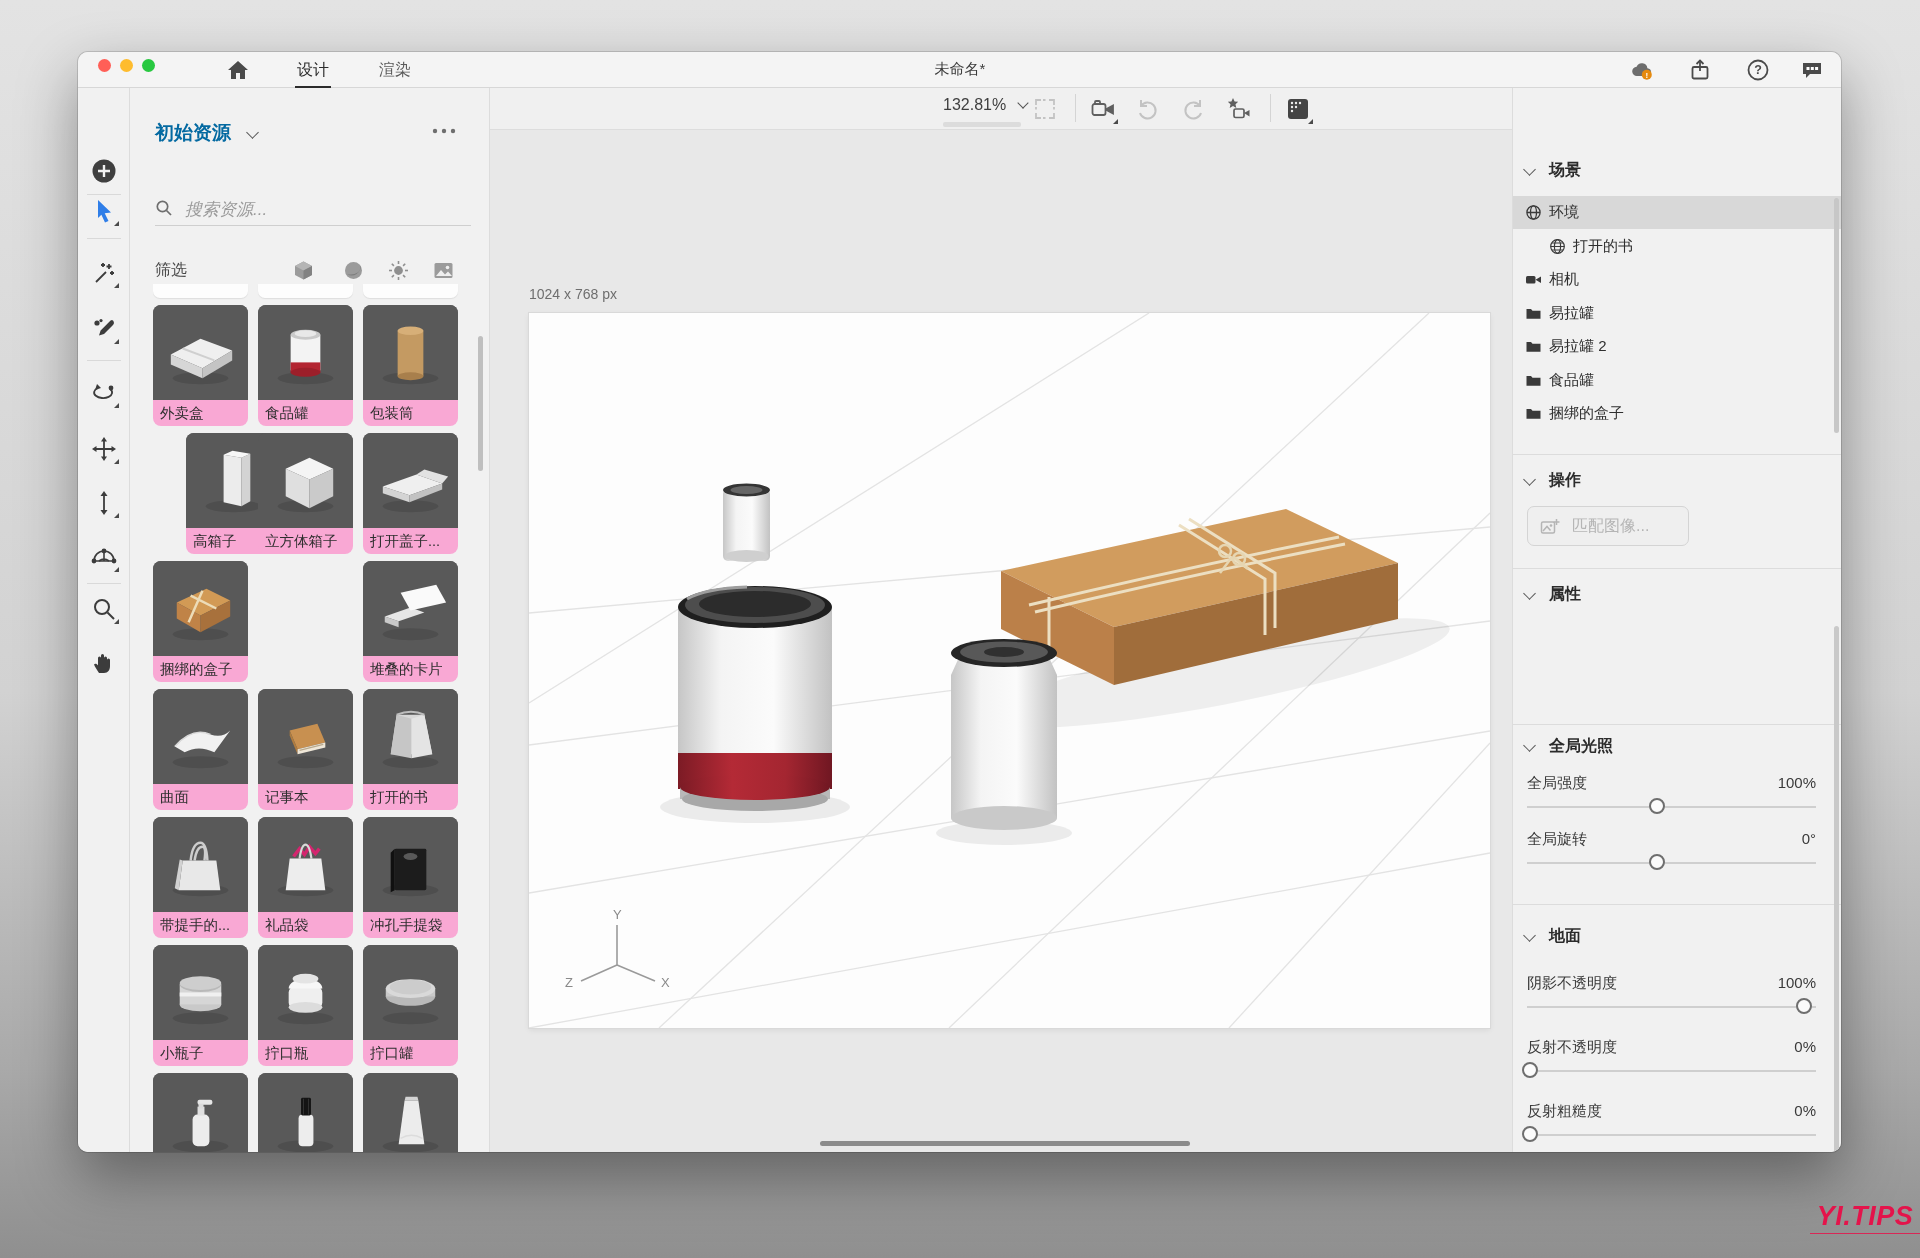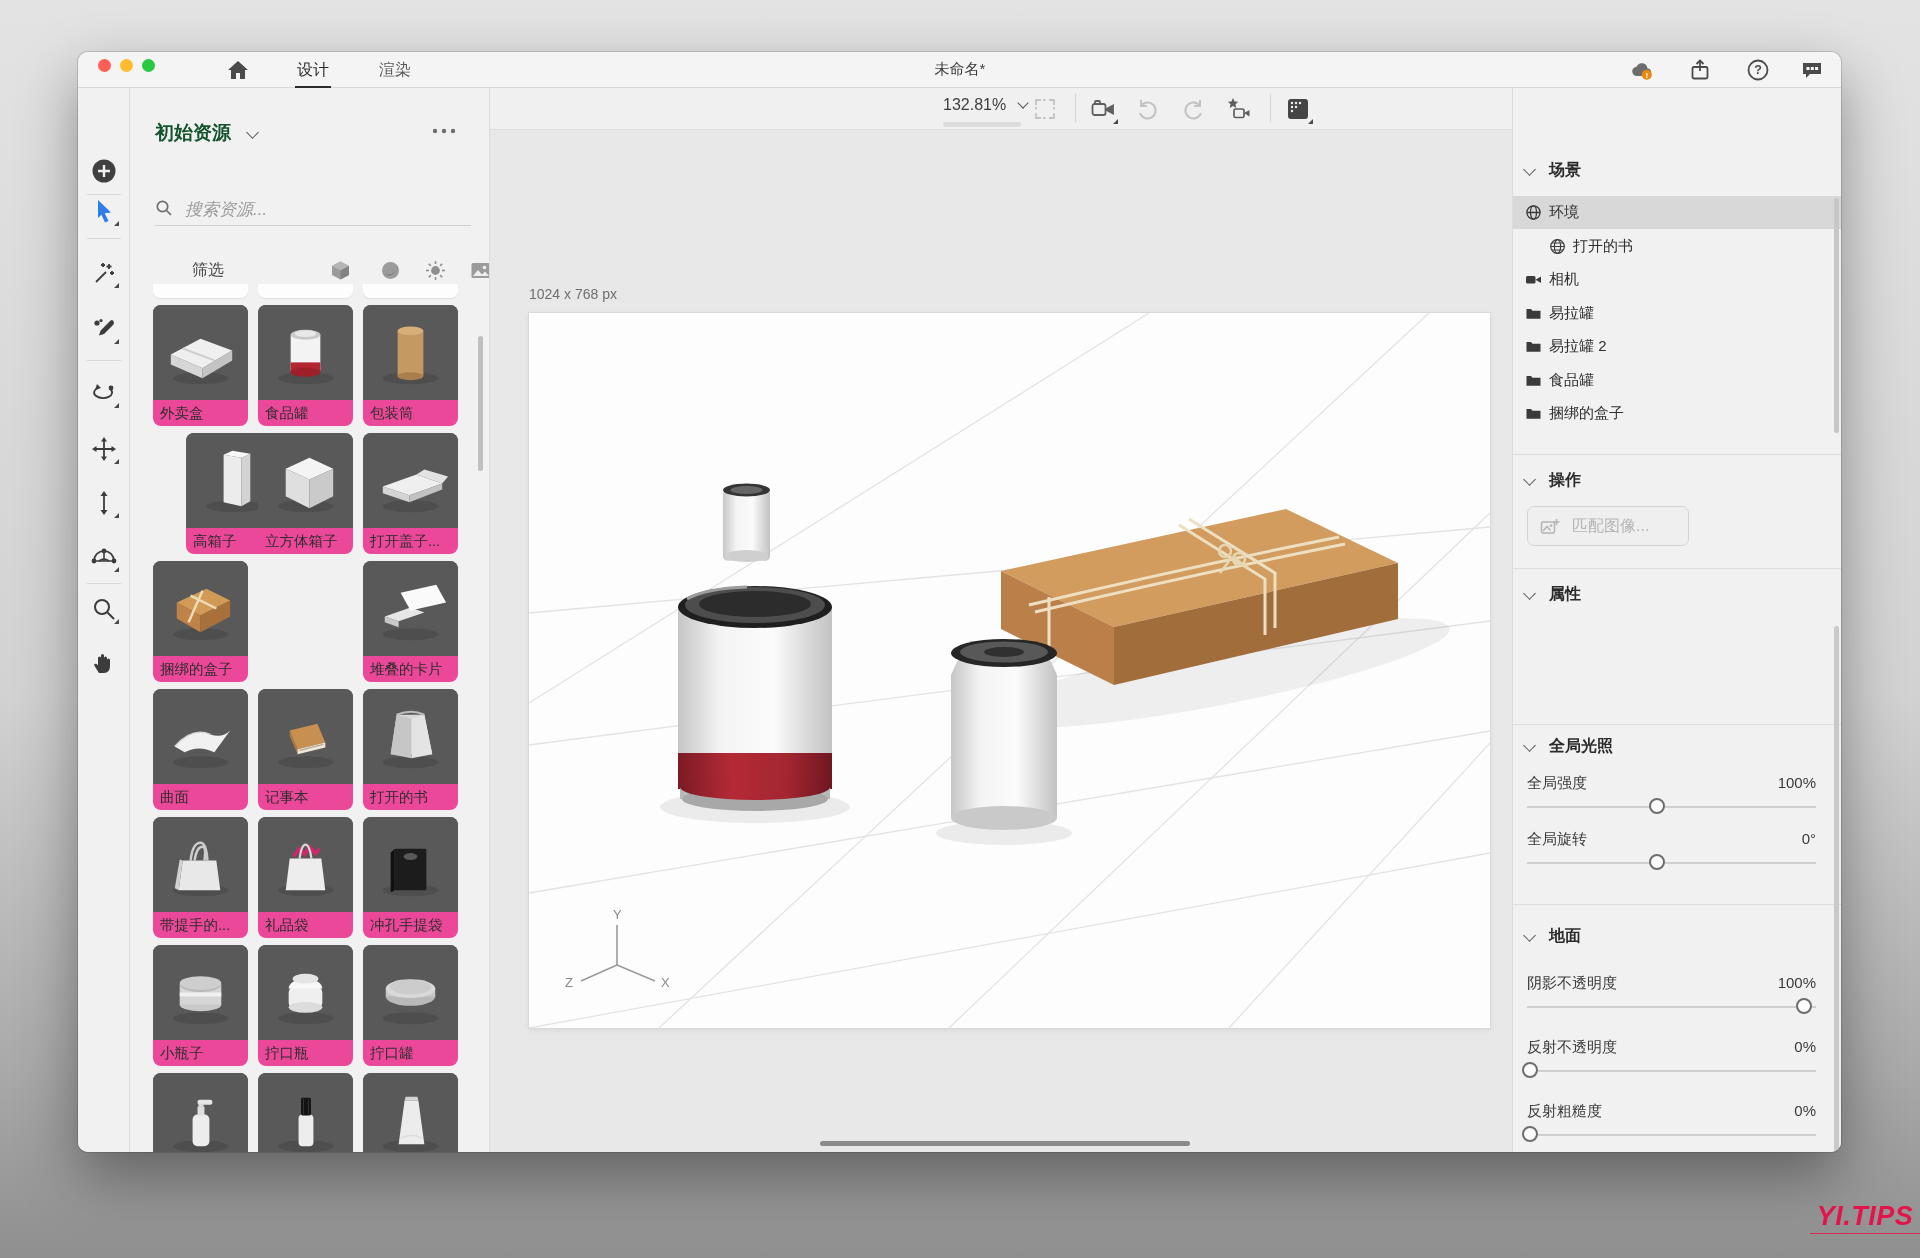--- a/index.html
+++ b/index.html
@@ -23,36 +23,36 @@
 
   
   #tool-rail { position:absolute; left:0; top:36px; width:52px; height:1064px; background:#f1f1f1; border-right:1px solid #dcdcdc; }
   .rail-tool { position:absolute; left:13px; width:26px; height:26px; }
   .rail-tool svg { width:100%; height:100%; }
   .rail-div { position:absolute; left:9px; width:34px; height:1px; background:#d9d9d9; }
   .flyout::after { content:""; position:absolute; right:-2px; bottom:-2px; border-left:5px solid transparent; border-bottom:5px solid #4a4a4a; }
 
   
   #assets-panel { position:absolute; left:52px; top:36px; width:360px; height:1064px; background:#f1f1f1; border-right:1px solid #dcdcdc; overflow:hidden; }
-  #assets-header { position:absolute; left:25px; top:32px; font-size:19px; font-weight:bold; color:#14532d; }
+  #assets-header { position:absolute; left:25px; top:32px; font-size:19px; font-weight:bold; color:#0369a1; }
   #assets-chevron { position:absolute; left:118px; top:40px; }
   #assets-menu { position:absolute; left:300px; top:36px; width:28px; height:14px; }
   #search-row { position:absolute; left:25px; top:108px; width:316px; height:30px; border-bottom:1px solid #cfcfcf; }
   #search-icon { position:absolute; left:0; top:3px; width:18px; height:18px; }
   #search-placeholder { position:absolute; left:30px; top:2px; font-size:17px; font-style:italic; color:#9a9a9a; }
-  #filter-row { position:absolute; left:25px; top:172px; width:316px; height:24px;margin-left:37px; }
+  #filter-row { position:absolute; left:25px; top:172px; width:316px; height:24px; }
   #filter-label { font-size:16px; color:#4a4a4a; }
   .filter-ic { position:absolute; top:0; width:21px; height:21px; }
   #asset-grid { position:absolute; left:23px; top:196px; width:312px; height:904px; overflow:hidden; }
   .pill-cut { position:absolute; width:95px; height:14px; background:#fdfdfd; border-radius:0 0 7px 7px; box-shadow:0 1px 1px rgba(0,0,0,.08); }
   .tile { position:absolute; width:95px; }
   .tile .thumb { width:95px; height:95px; background:#595959; border-radius:8px 8px 0 0; overflow:hidden; }
   .tile .thumb.noLabel { border-radius:8px; }
   .tile .thumb svg { width:100%; height:100%; display:block; }
-  .tile .lbl { width:95px; height:26px; background:#ec4899; border-radius:0 0 8px 8px; font-size:14.5px; color:#2e2e2e;
+  .tile .lbl { width:95px; height:26px; background:#f9a8d4; border-radius:0 0 8px 8px; font-size:14.5px; color:#2e2e2e;
                line-height:26px; padding:0 7px; white-space:nowrap; overflow:hidden; }
   #asset-scrollbar { position:absolute; left:348px; top:248px; width:5px; height:135px; background:#bfbfbf; border-radius:3px; }
 
   
   #canvas-area { position:absolute; left:412px; top:36px; width:1022px; height:1064px; background:#e8e8e8; }
   #canvas-toolbar { position:absolute; left:0; top:0; width:100%; height:42px; background:#f0f0f0; border-bottom:1px solid #dddddd; }
   #zoom-control { position:absolute; left:453px; top:8px; height:26px; font-size:16px; color:#3f3f3f; }
   #zoom-underline { position:absolute; left:453px; top:34px; width:78px; height:5px; background:#dcdcdc; border-radius:2px; }
   .cv-icon { position:absolute; top:8px; width:26px; height:26px; }
   .cv-icon svg { width:100%; height:100%; }

